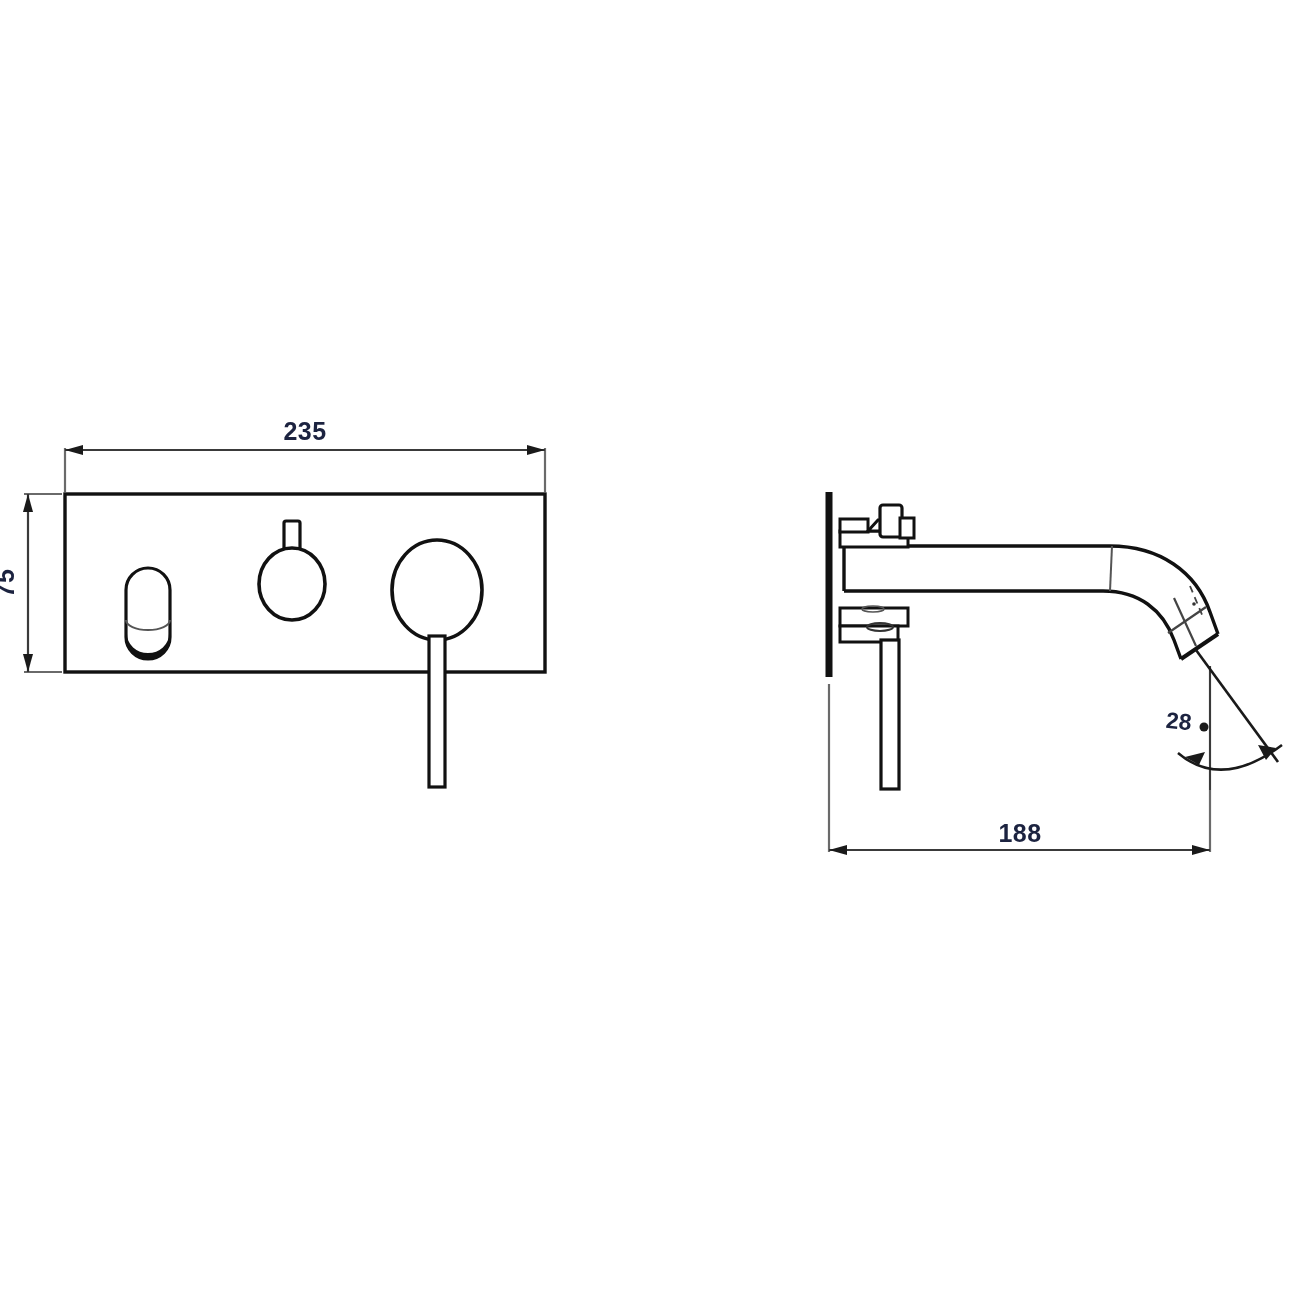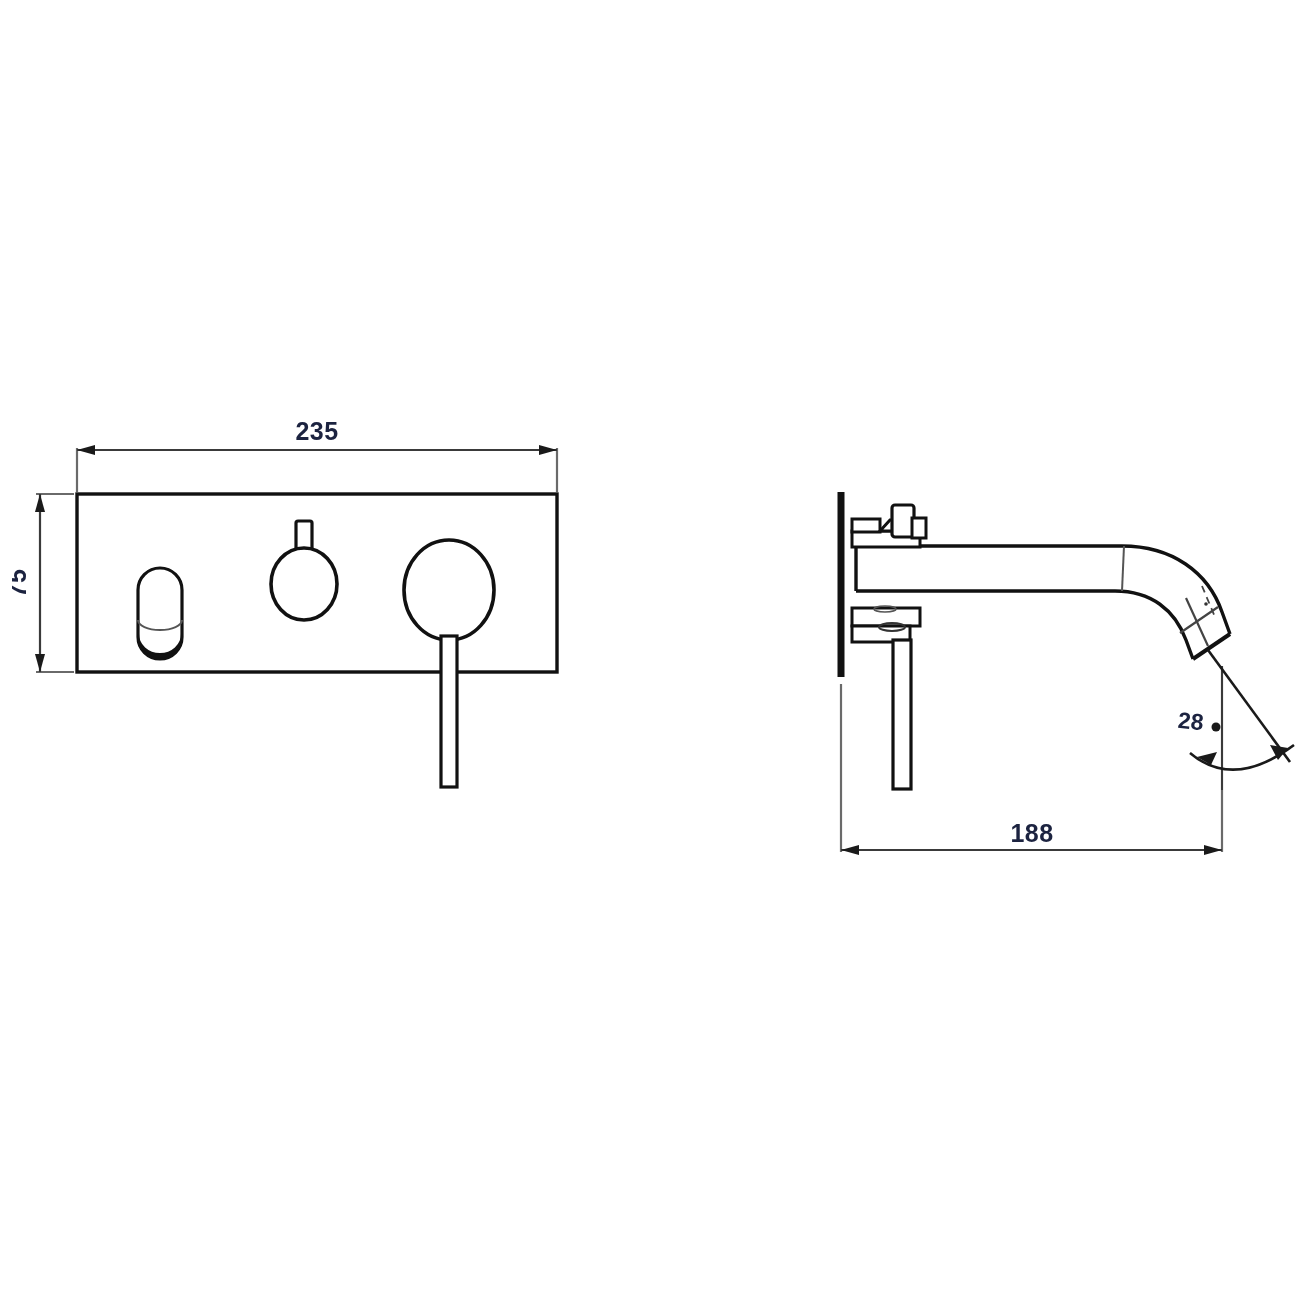--- a/index.html
+++ b/index.html
@@ -10,21 +10,21 @@
   }
   body {
     width: 1300px;
     height: 1300px;
     font-family: "Liberation Sans", sans-serif;
     overflow: hidden;
     position: relative;
   }
   #drawing-root {
     position: absolute;
-    left: 12px;
+    left: 0;
     top: 0;
     width: 1033px;
     height: 1300px;
   }
   svg.drawing-canvas {
     display: block;
     width: 1300px;
     height: 1300px;
   }
   .dim-text {

